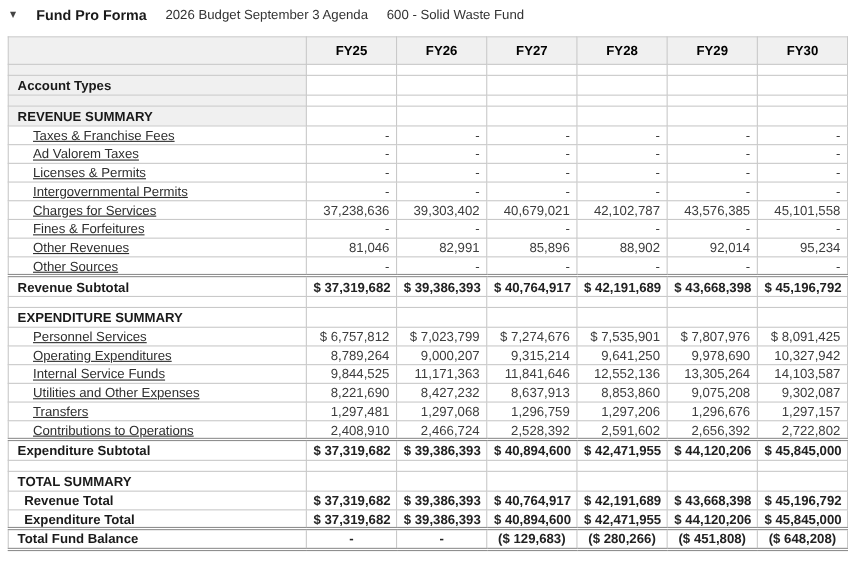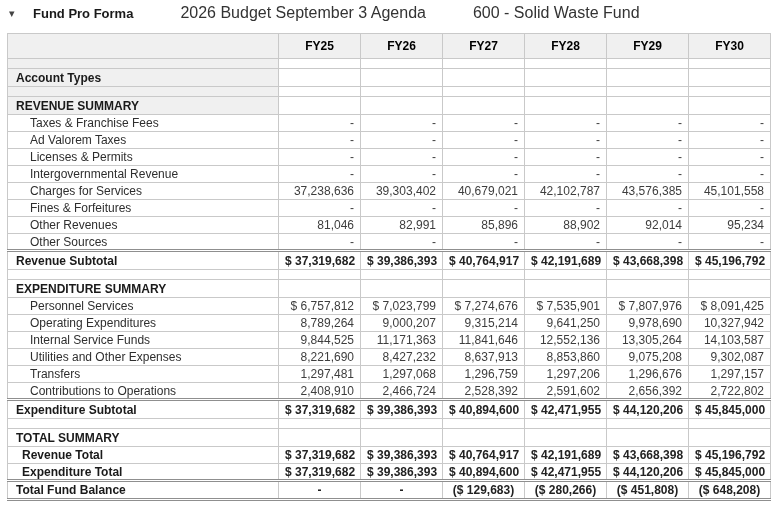--- a/index.html
+++ b/index.html
@@ -18,21 +18,21 @@
   }
   
   .titlebar{
     height:26px;display:flex;align-items:center;padding-left:9px;
   }
   .caret{
     font-size:11px;color:#444;width:14px;cursor:pointer;line-height:1;
     margin-right:10px;
   }
   .title{font-size:13px;font-weight:bold;color:var(--text-bold);margin-right:17px;}
-  .sub{font-size:16px;color:#333;margin-right:17px;margin-left:30px;}
+  .sub{font-size:12px;color:#333;margin-right:17px;}
   
   table{
     border-collapse:collapse;table-layout:fixed;
     margin:7px 0 0 7px;width:763px;
     font-size:12px;
   }
   table, td, th{border:1px solid var(--border);}
   th{
     background:var(--shade);font-weight:bold;color:#000;
     font-size:12px;text-align:center;padding:4px;
@@ -44,21 +44,21 @@
   tr.r-group{height:18px;}
   tr.r-detail{height:17px;}
   tr.r-subtotal{height:19px;}
   tr.r-total{height:17px;}
   tr.r-grand{height:19px;}
   td.lbl{color:var(--text-detail);}
   tr.r-group td.lbl, tr.r-subtotal td.lbl, tr.r-grand td.lbl{
     font-weight:bold;color:var(--text-bold);padding-left:8px;
   }
   tr.r-total td.lbl{font-weight:bold;color:var(--text-bold);padding-left:14px;}
-  tr.r-detail td.lbl{padding-left:22px;}
+  tr.r-detail td.lbl{padding-left:22px;text-decoration:underline;}
   tr.r-subtotal td.val, tr.r-total td.val, tr.r-grand td.val{
     font-weight:bold;color:#222;text-align:center;
   }
   
   td.shade{background:var(--shade);}
   td.shade.no-top{border-top-color:var(--shade);}
   
   tr.r-subtotal td{border-top:3px double var(--border-strong);}
   tr.r-grand td{border-top:3px double var(--border-strong);border-bottom:3px double var(--border-strong);}
 </style>
@@ -151,21 +151,21 @@
       <tr class="r-detail">
         <td class="lbl">Licenses &amp; Permits</td>
         <td class="val">-</td>
         <td class="val">-</td>
         <td class="val">-</td>
         <td class="val">-</td>
         <td class="val">-</td>
         <td class="val">-</td>
       </tr>
       <tr class="r-detail">
-        <td class="lbl">Intergovernmental Revenue</td>
+        <td class="lbl">Intergovernmental Permits</td>
         <td class="val">-</td>
         <td class="val">-</td>
         <td class="val">-</td>
         <td class="val">-</td>
         <td class="val">-</td>
         <td class="val">-</td>
       </tr>
       <tr class="r-detail">
         <td class="lbl">Charges for Services</td>
         <td class="val">37,238,636</td>

